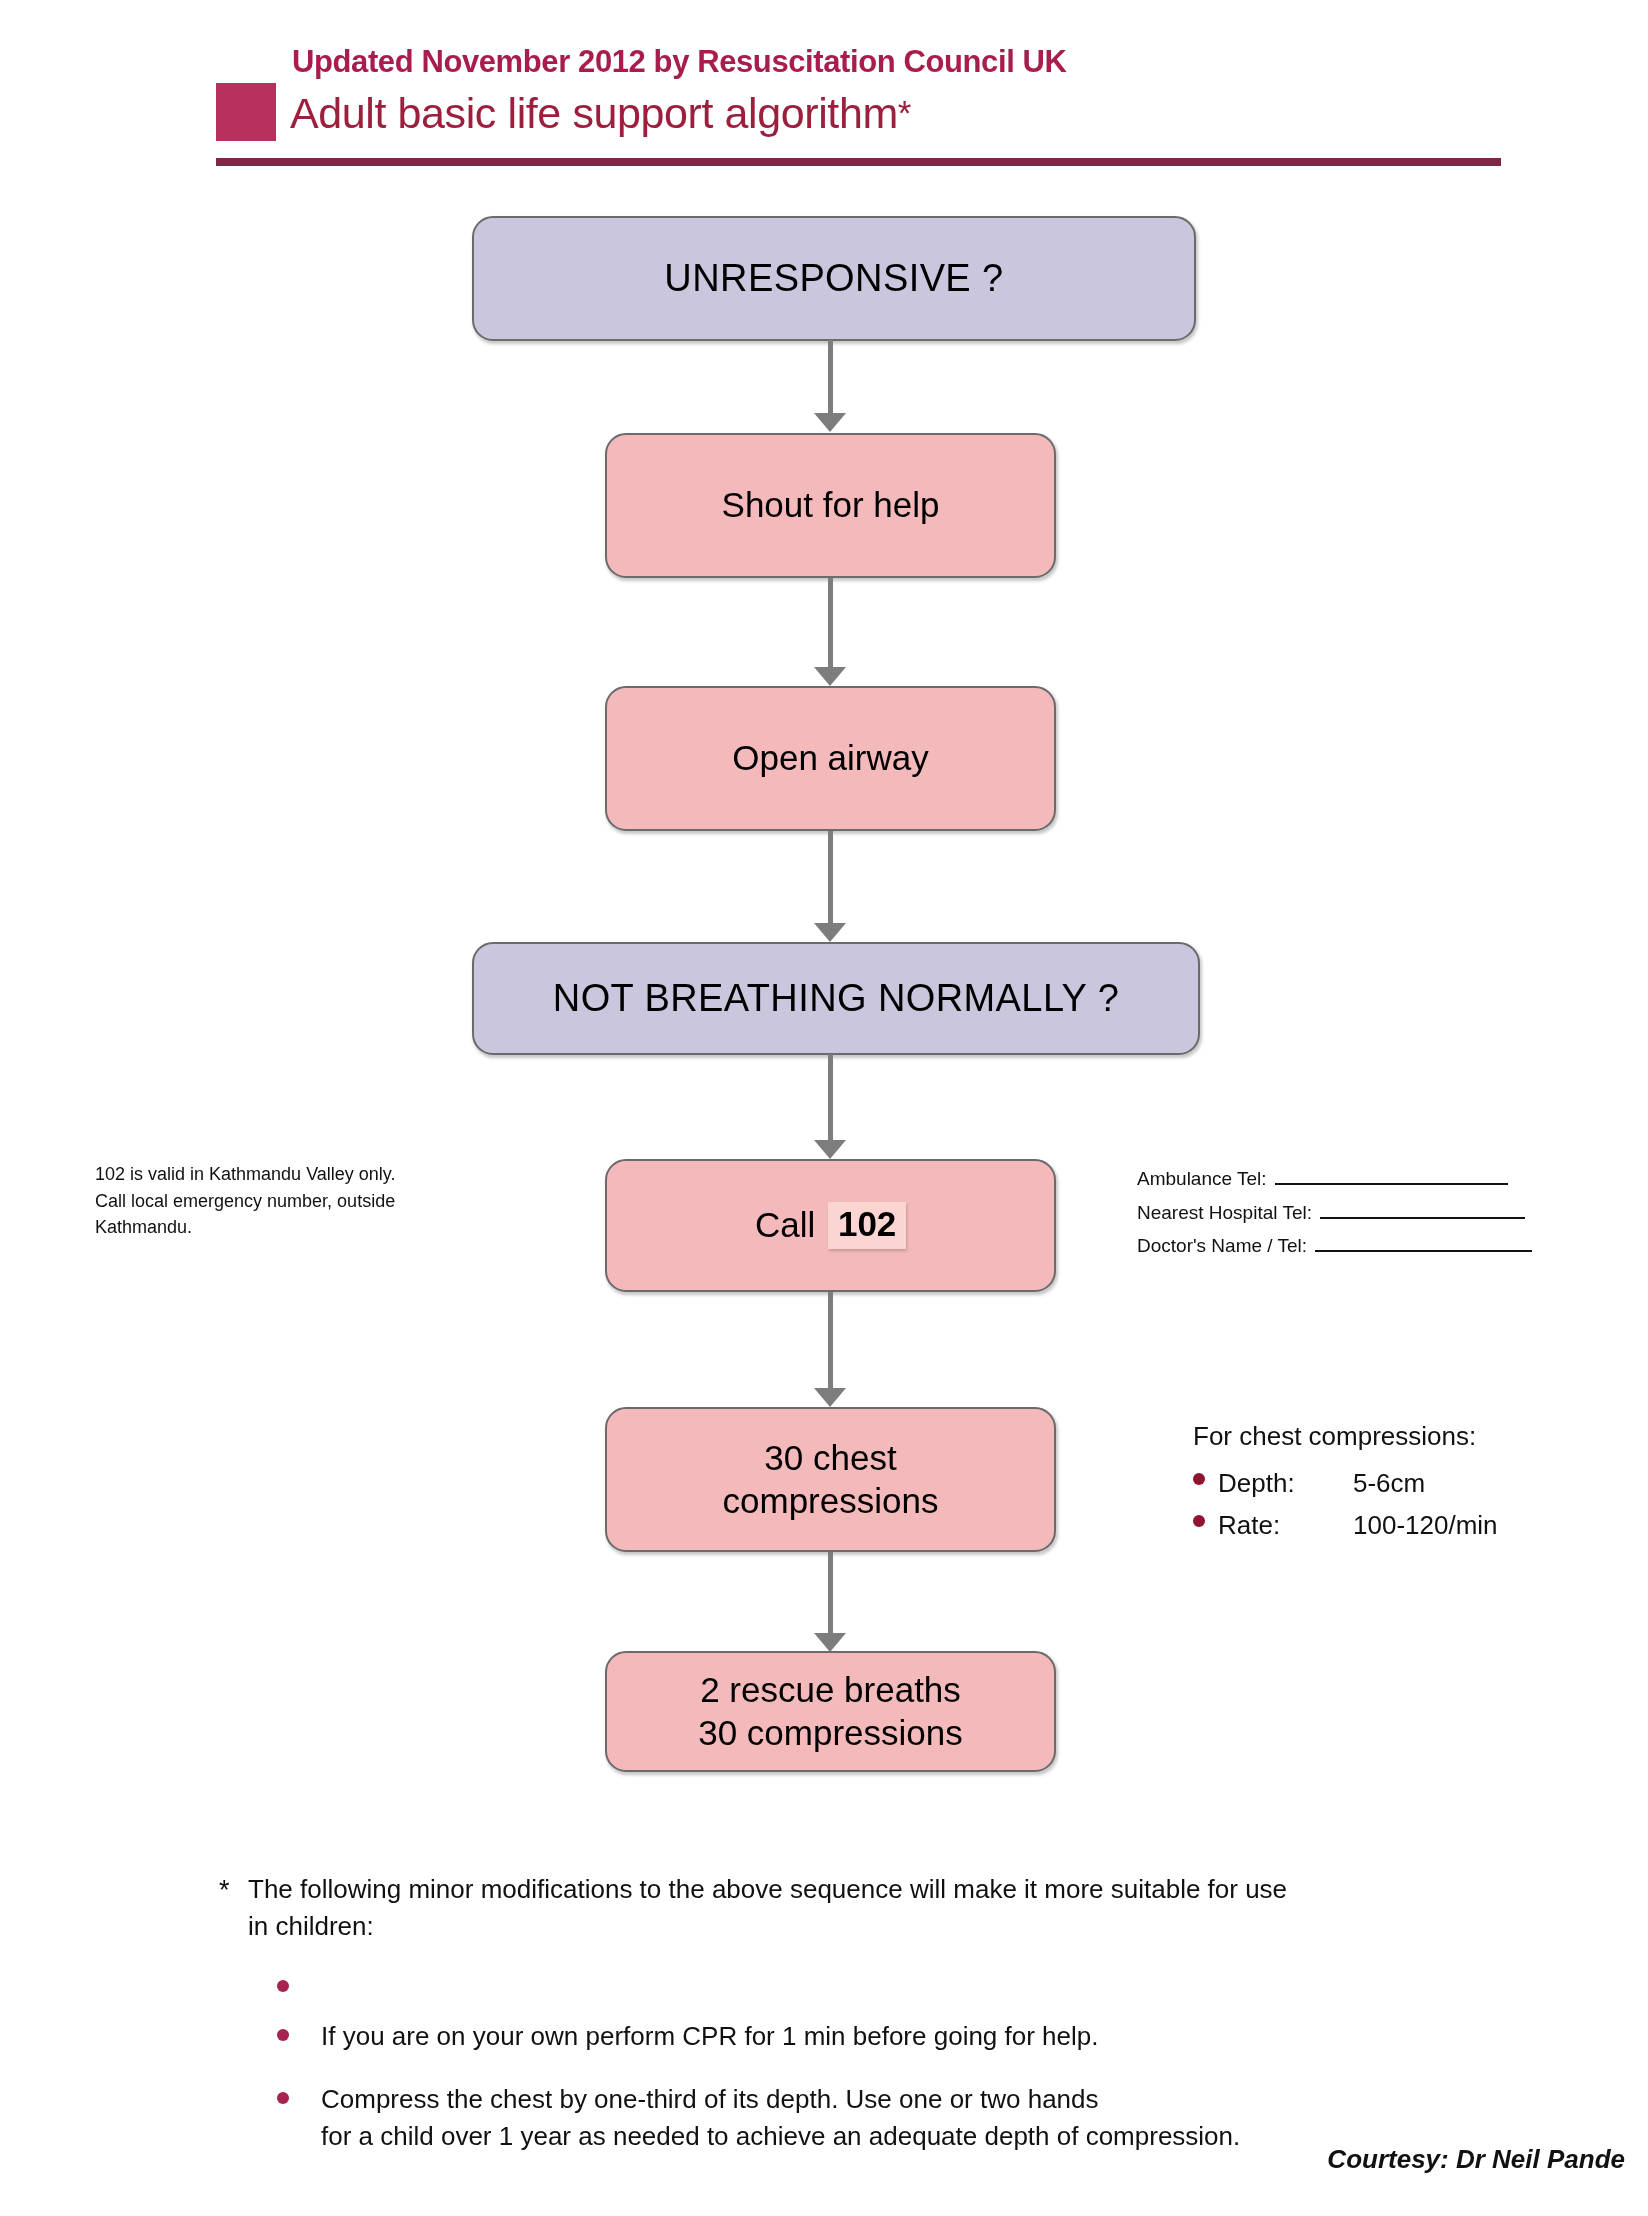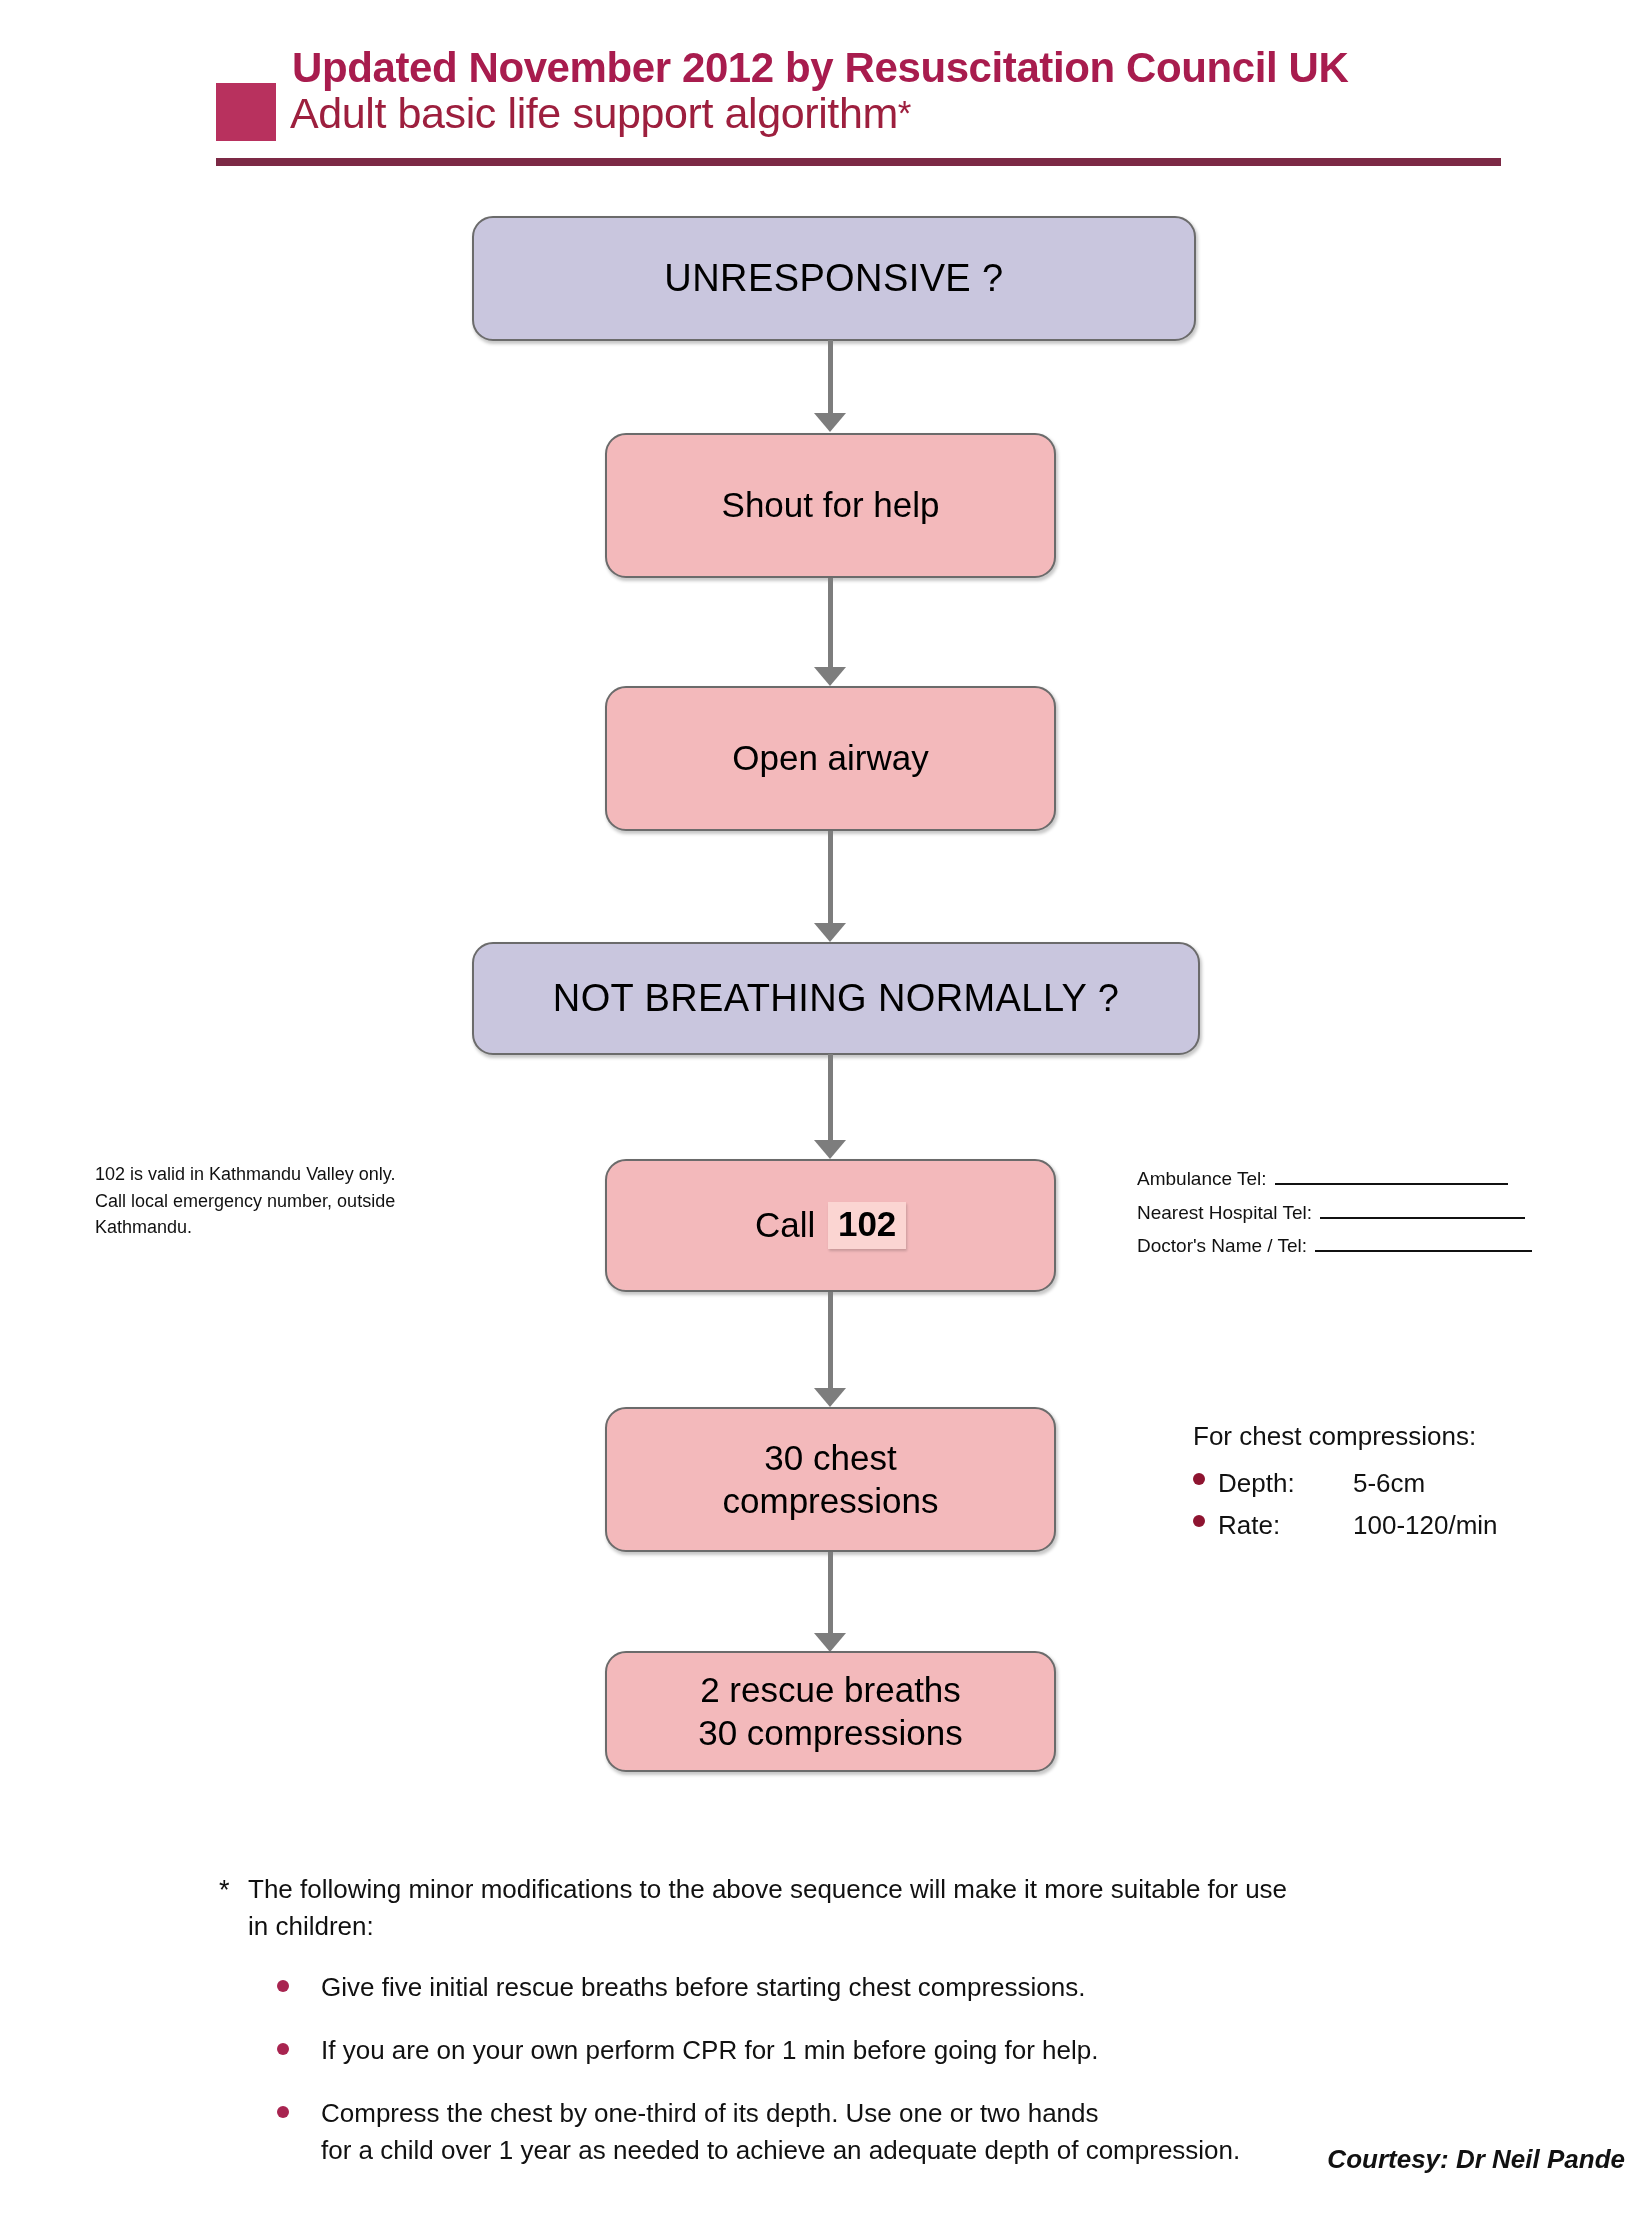--- a/index.html
+++ b/index.html
@@ -21,21 +21,21 @@
     position: absolute;
     left: 216px;
     top: 22.5px;
     width: 1304px;
     height: 145px;
   }
   #header-line1 {
     position: absolute;
     left: 76px;
     top: 21px;
-    font-size: 42px;
+    font-size: 31px;
     font-weight: bold;
     letter-spacing: -0.4px;
     color: #a81c4e;
     white-space: nowrap;
   }
   #header-swatch {
     position: absolute;
     left: 0px;
     top: 60px;
     width: 60px;
@@ -339,23 +339,20 @@
     <span id="fn-star">*</span>
     <span id="fn-intro-text">
       <span>The following minor modifications to the above sequence will make it more suitable for use</span><br>
       <span>in children:</span>
     </span>
   </div>
 
   <div id="fn-list">
     <div class="fn-item">
       <span class="fn-bullet"></span>
-      <span>
-        <span>Give five initial rescue breaths before starting chest compressions.</span>
-      </span>
     </div>
     <div class="fn-item">
       <span class="fn-bullet"></span>
       <span>
         <span>If you are on your own perform CPR for 1 min before going for help.</span>
       </span>
     </div>
     <div class="fn-item">
       <span class="fn-bullet"></span>
       <span>

